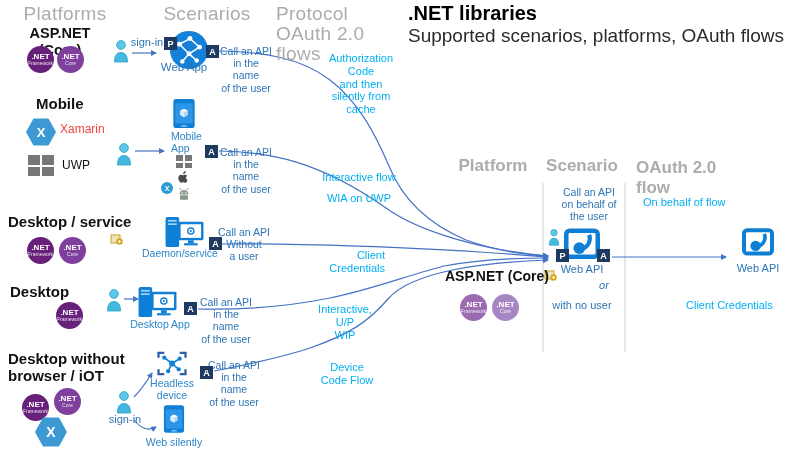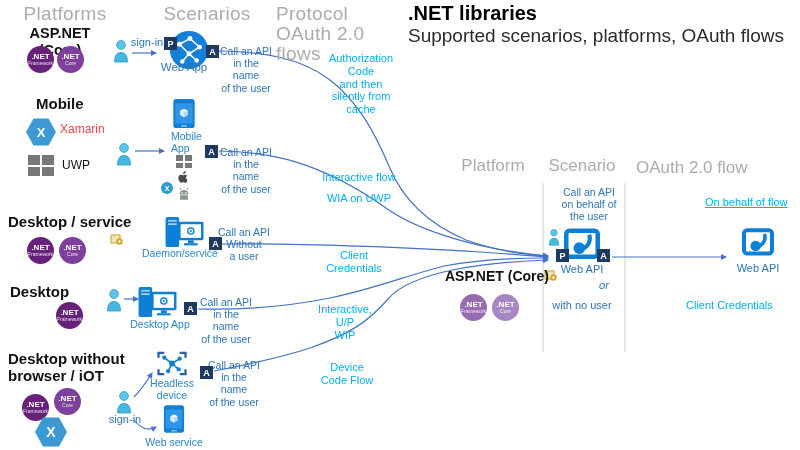--- a/index.html
+++ b/index.html
@@ -2,21 +2,21 @@
 <html><head>
 <meta charset="utf-8">
 <style>
   html,body{margin:0;padding:0;background:#fff;}
   .canvas{position:relative;width:800px;height:450px;background:#fff;overflow:hidden;
           font-family:"Liberation Sans",sans-serif;}
   .wires{position:absolute;left:0;top:0;z-index:1;}
   .txt{position:absolute;z-index:3;white-space:pre-line;line-height:1.15;}
   .ctr{text-align:center;}
   .hdr{color:#ACACAC;font-size:19px;font-weight:400;letter-spacing:.3px;}
-  .hdr2{color:#ACACAC;font-size:17px;font-weight:400;}
+  .hdr2{color:#ACACAC;font-size:17px;font-weight:700;}
   .sect{color:#111;font-size:15px;font-weight:700;}
   .call{color:#2E75B6;font-size:10.5px;line-height:1.16;}
   .flow{color:#00B0F0;font-size:11px;line-height:1.16;margin-left:48px;}
   .ilabel{color:#2E86C6;font-size:10.5px;}
   .weblabel{color:#2E75B6;font-size:11.5px;text-align:center;}
   .titleH{color:#000;font-size:20px;font-weight:700;}
   .titleS{color:#2b2b2b;font-size:19px;font-weight:400;}
   .badge{position:absolute;z-index:4;width:13px;height:13px;background:#1E3A61;color:#fff;
          font-size:9px;font-weight:700;display:flex;align-items:center;justify-content:center;}
   .dotnet{position:absolute;z-index:3;width:27px;height:27px;border-radius:50%;color:#fff;
@@ -190,21 +190,21 @@
     <circle cx="27" cy="15.5" r="3.2" fill="none" stroke="#0E7FD6" stroke-width="1.4"></circle>
       <circle cx="27" cy="15.5" r="1.1" fill="#0E7FD6"></circle>
     <rect x="24" y="25" width="6" height="3" fill="#0E7FD6"></rect>
       <rect x="20" y="28" width="14" height="2.2" fill="#0E7FD6"></rect>
   </svg>
   <div class="txt ilabel ctr" style="left:142px;top:247px;width:74px;">Daemon/service</div>
   <div class="badge" style="left:209px;top:237px;">A</div>
   <div class="txt call ctr" style="left:216px;top:226px;width:56px;">Call an API
 Without
 a user</div>
-  <div class="txt flow ctr" style="left:275px;top:249px;width:62px;">Client
+  <div class="txt flow ctr" style="left:275px;top:249px;width:62px;text-align:right;">Client
 Credentials</div>
 
   <div class="txt sect" style="left:10px;top:283px;">Desktop</div>
   <div class="dotnet purple1" style="left:56px;top:302px;">
     <span class="dn">.NET</span>
       <span class="dnsub">Framework</span>
   </div>
   <svg class="icon" style="left:106px;top:289px;" width="16" height="23" viewBox="0 0 16 23">
     <circle cx="8" cy="5" r="4.4" fill="#5BC6E8" stroke="#2E9EC7" stroke-width="0.8"></circle>
     <path d="M1.5 22 C1.5 15 4 12.5 8 12.5 C12 12.5 14.5 15 14.5 22 Z" fill="#45B8DF" stroke="#2E9EC7" stroke-width="0.8"></path>
@@ -275,32 +275,32 @@
   <svg class="icon" style="left:163px;top:404px;" width="22" height="30" viewBox="0 0 24 32">
     <rect x="1" y="1" width="22" height="30" rx="3" fill="#0E7FD6"></rect>
     <rect x="3" y="5.5" width="18" height="21" fill="#2D96E8"></rect>
     <g fill="#fff">
         <polygon points="12,11 16,13 12,15 8,13"></polygon>
         <polygon points="8,13 12,15 12,20 8,17.5" opacity=".85"></polygon>
         <polygon points="16,13 12,15 12,20 16,17.5" opacity=".65"></polygon>
       </g>
     <rect x="9" y="28" width="6" height="1.6" fill="#7FC3F0"></rect>
   </svg>
-  <div class="txt ilabel ctr" style="left:138px;top:436px;width:72px;">Web service</div>
+  <div class="txt ilabel ctr" style="left:138px;top:436px;width:72px;">Web silently</div>
   <div class="txt flow ctr" style="left:270px;top:361px;width:58px;">Device
 Code Flow</div>
 
   <div class="txt hdr2 ctr" style="left:455px;top:156px;width:76px;">Platform</div>
   <div class="txt hdr2 ctr" style="left:546px;top:156px;width:72px;">Scenario</div>
   <div class="txt hdr2" style="left:636px;top:158px;width:112px;">OAuth 2.0 flow</div>
 
   <div class="txt call ctr" style="left:556px;top:186px;width:66px;">Call an API
 on behalf of
 the user</div>
-  <div class="txt flow" style="left:657px;top:196px;width:94px;text-decoration:underline;">On behalf of flow</div>
+  <div class="txt flow" style="left:595px;top:196px;width:94px;">On behalf of flow</div>
 
   <svg class="icon" style="left:548px;top:229px;" width="12" height="17" viewBox="0 0 16 23">
     <circle cx="8" cy="5" r="4.4" fill="#5BC6E8" stroke="#2E9EC7" stroke-width="0.8"></circle>
     <path d="M1.5 22 C1.5 15 4 12.5 8 12.5 C12 12.5 14.5 15 14.5 22 Z" fill="#45B8DF" stroke="#2E9EC7" stroke-width="0.8"></path>
   </svg>
   <svg class="icon" style="left:564px;top:228px;" width="36" height="35" viewBox="0 0 40 38">
     <rect x="2.5" y="2.5" width="35" height="29" rx="4" fill="none" stroke="#0E7FD6" stroke-width="5"></rect>
     <circle cx="17" cy="22" r="6.5" fill="#0E7FD6"></circle>
     <path d="M28 7 a 12 12 0 0 1 -9 16" fill="none" stroke="#0E7FD6" stroke-width="4.5"></path>
   </svg>

